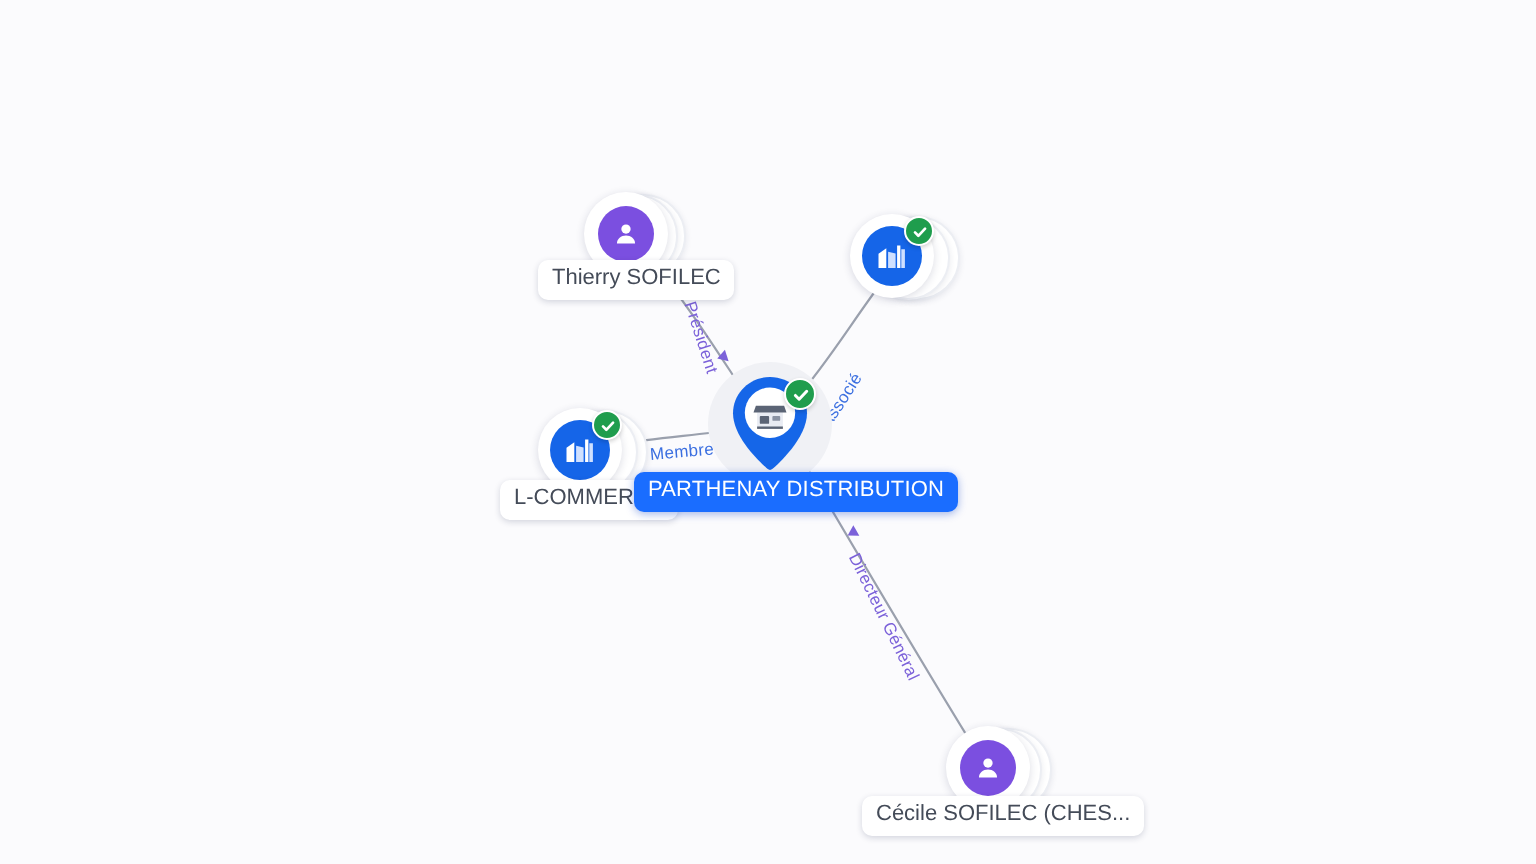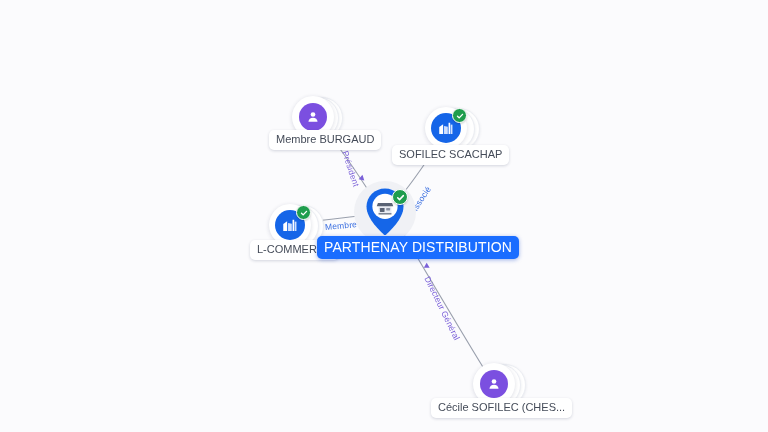--- a/index.html
+++ b/index.html
@@ -111,21 +111,21 @@
     font-size: 11px;
     line-height: 1;
     padding: 4px 7px 5px 7px;
     border-radius: 5px;
     white-space: nowrap;
     box-shadow: 0 1px 3px rgba(30,40,80,0.18);
   }
   .node-label.selected {
     background: #1a6dff;
     color: #ffffff;
-    font-size: 14px;
+    font-size: 11px;
     letter-spacing: 0.1px;
     box-shadow: 0 1px 4px rgba(20,70,200,0.40);
     z-index: 40;
   }
 </style>
 </head>
 <body>
 
 <div id="canvas">
 
@@ -157,42 +157,41 @@
     <div class="stack" style="left:-16px; top:-20px; width:40px; height:40px;"></div>
     <div class="disc" style="left:-21px; top:-21px; width:42px; height:42px;">
       <div class="inner-circle person" style="width:28px; height:28px;">
         <svg width="16" height="16" viewBox="0 0 24 24" aria-hidden="true">
           <circle cx="12" cy="8.3" r="3.5" fill="#ffffff"></circle>
           <path d="M5.2 19.2c0-3.7 3.1-6.1 6.8-6.1s6.8 2.4 6.8 6.1z" fill="#ffffff"></path>
         </svg>
       </div>
     </div>
   </div>
-  <div class="node-label" style="left:269px; top:130px;">Membre BURGAUD</div>
+  <div class="node-label" style="left:269px; top:130px;">Thierry SOFILEC</div>
 
   <div class="node" style="left:446px; top:128px;">
     <div class="stack" style="left:-8px; top:-20px; width:40px; height:40px;"></div>
     <div class="stack" style="left:-13px; top:-20px; width:40px; height:40px;"></div>
     <div class="disc" style="left:-21px; top:-21px; width:42px; height:42px;">
       <div class="inner-circle company" style="width:30px; height:30px;">
         <svg width="18" height="18" viewBox="0 0 24 24" aria-hidden="true">
           <path d="M3 20V10.5l5.2-3.6V20z" fill="#ffffff"></path>
           <path d="M9.4 20V9.2l5 1.1V20z" fill="#cfe0ff"></path>
           <rect x="15.4" y="5" width="2.2" height="15" fill="#ffffff"></rect>
           <rect x="18.2" y="7.5" width="2.4" height="12.5" fill="#cfe0ff"></rect>
         </svg>
       </div>
     </div>
     <div class="badge-check" style="left:6px; top:-20px; width:13px; height:13px;">
       <svg width="8" height="8" viewBox="0 0 24 24" aria-hidden="true">
         <path d="M4.5 12.6l5 5.1L19.6 7" fill="none" stroke="#ffffff" stroke-width="4" stroke-linecap="round" stroke-linejoin="round"></path>
       </svg>
     </div>
   </div>
-  <div class="node-label" style="left:392px; top:145px;">SOFILEC SCACHAP</div>
 
   <div class="node" style="left:290px; top:225px;">
     <div class="stack" style="left:-8px; top:-20px; width:40px; height:40px;"></div>
     <div class="stack" style="left:-13px; top:-20px; width:40px; height:40px;"></div>
     <div class="disc" style="left:-21px; top:-21px; width:42px; height:42px;">
       <div class="inner-circle company" style="width:30px; height:30px;">
         <svg width="18" height="18" viewBox="0 0 24 24" aria-hidden="true">
           <path d="M3 20V10.5l5.2-3.6V20z" fill="#ffffff"></path>
           <path d="M9.4 20V9.2l5 1.1V20z" fill="#cfe0ff"></path>
           <rect x="15.4" y="5" width="2.2" height="15" fill="#ffffff"></rect>

